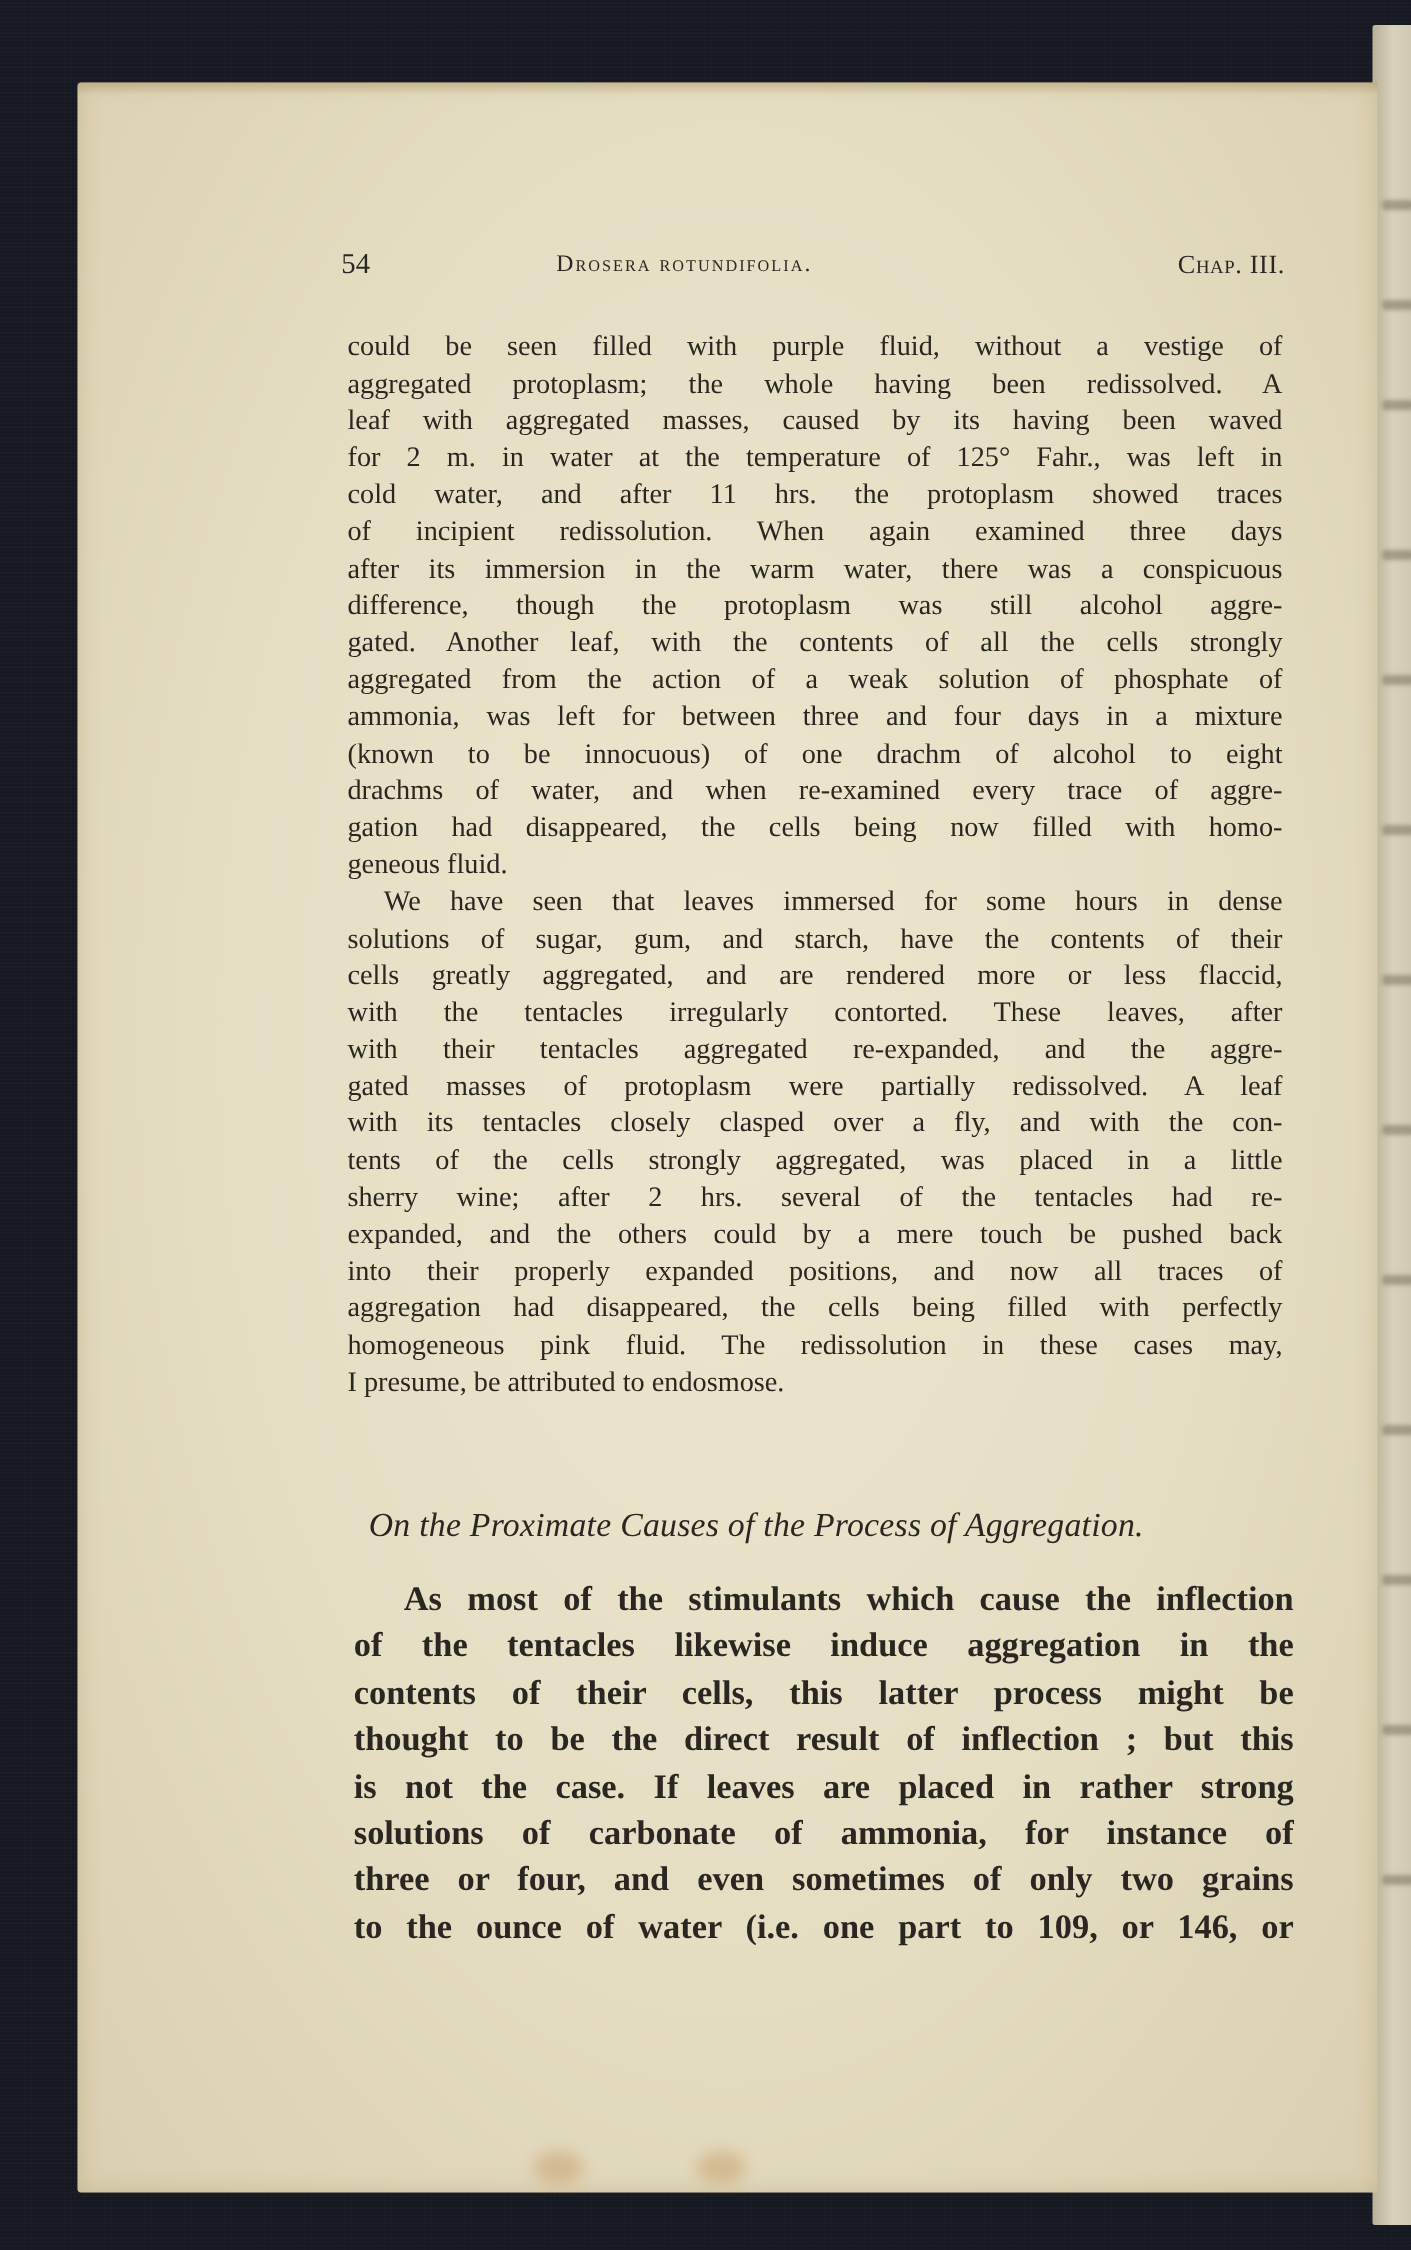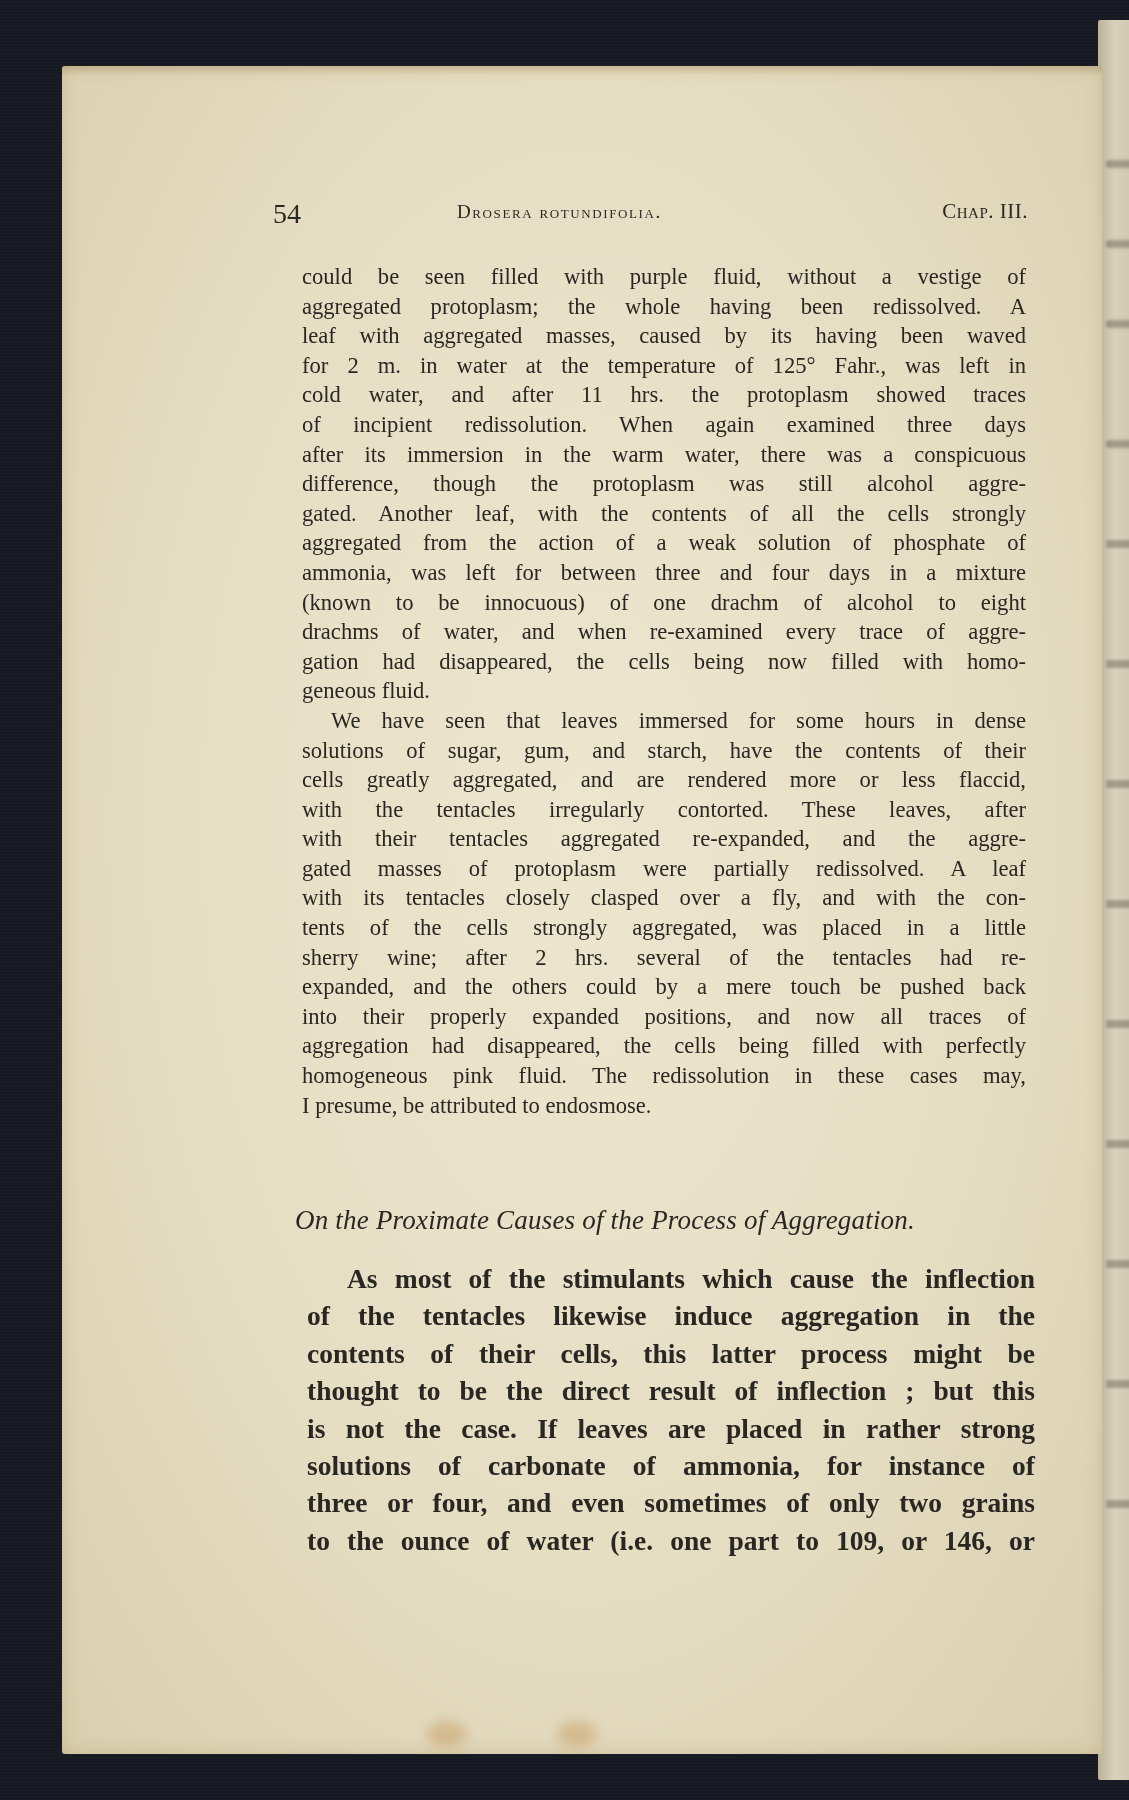--- a/index.html
+++ b/index.html
@@ -35,31 +35,31 @@
   .page::after {
     content: ""; position: absolute; left: 0; right: 0; top: 0; height: 10px;
     background: linear-gradient(180deg, rgba(140,110,60,0.25), transparent);
   }
   .stain { position: absolute; border-radius: 50%; background: rgba(185,130,60,0.35); filter: blur(6px); }
 
   .header {
     position: absolute; top: 198px; left: 273px; width: 755px; height: 30px;
     color: #2b2823; font-size: 21px;
   }
-  .header .folio { position: absolute; left: 0; top: 0; font-size: 28px; text-align: right; }
-  .header .running-title { position: absolute; left: 184px; top: 3px; letter-spacing: 1.6px; font-variant: small-caps; font-size: 19px; }
+  .header .folio { position: absolute; left: 0; top: 0; font-size: 23px; text-align: right; }
+  .header .running-title { position: absolute; left: 172px; top: 3px; letter-spacing: 1.6px; font-variant: small-caps; font-size: 19px; }
   .header .chap { position: absolute; right: 0; top: 1px; font-variant: small-caps; letter-spacing: 0.5px; }
 
   .body-small {
     position: absolute; left: 278px; top: 262px; width: 748px;
     color: #2a2722; font-size: 22.6px; line-height: 29.6px;
     text-align: justify;
   }
   .body-small p { margin: 0; text-indent: 0; }
-  .line { display: block; text-align: justify; text-align-last: justify; white-space: nowrap; margin-left: 24px; }
+  .line { display: block; text-align: justify; text-align-last: justify; white-space: nowrap; }
   .line.last { text-align-last: left; }
 
   .section-heading {
     position: absolute; left: 295px; top: 1205px; width: 730px;
     color: #2a2722; font-style: italic; font-size: 27px; letter-spacing: 0.2px;
     white-space: nowrap;
   }
   .body-large {
     position: absolute; left: 283px; top: 1260px; width: 752px;
     color: #2a2722; font-size: 27.5px; line-height: 37.4px; font-weight: bold;

